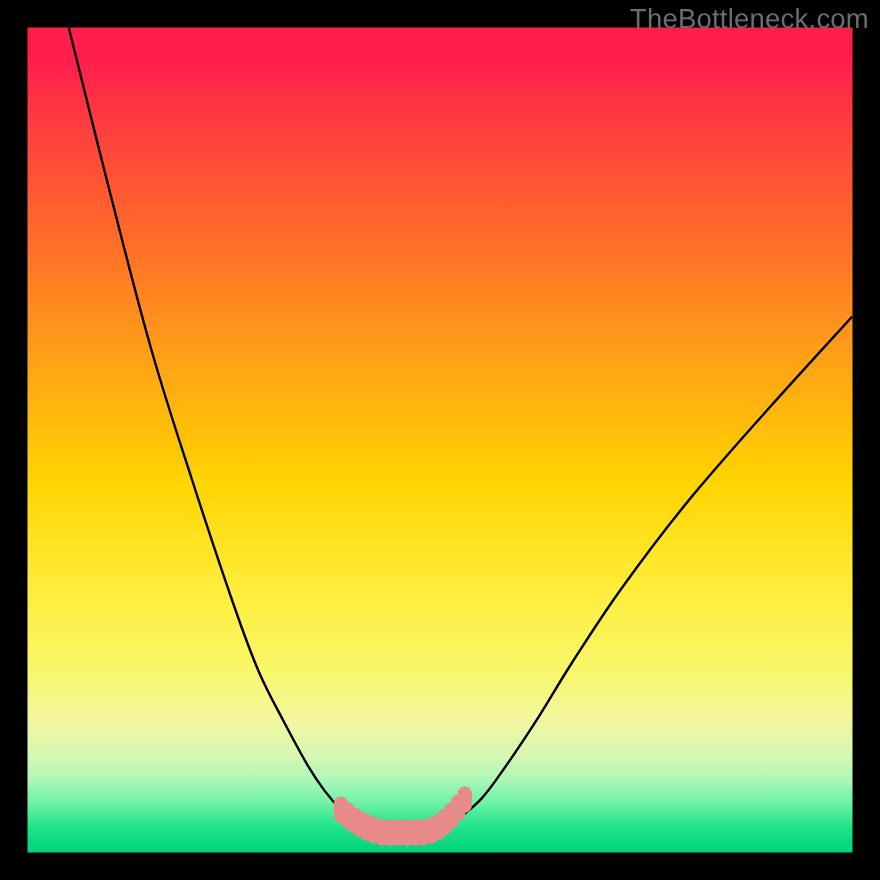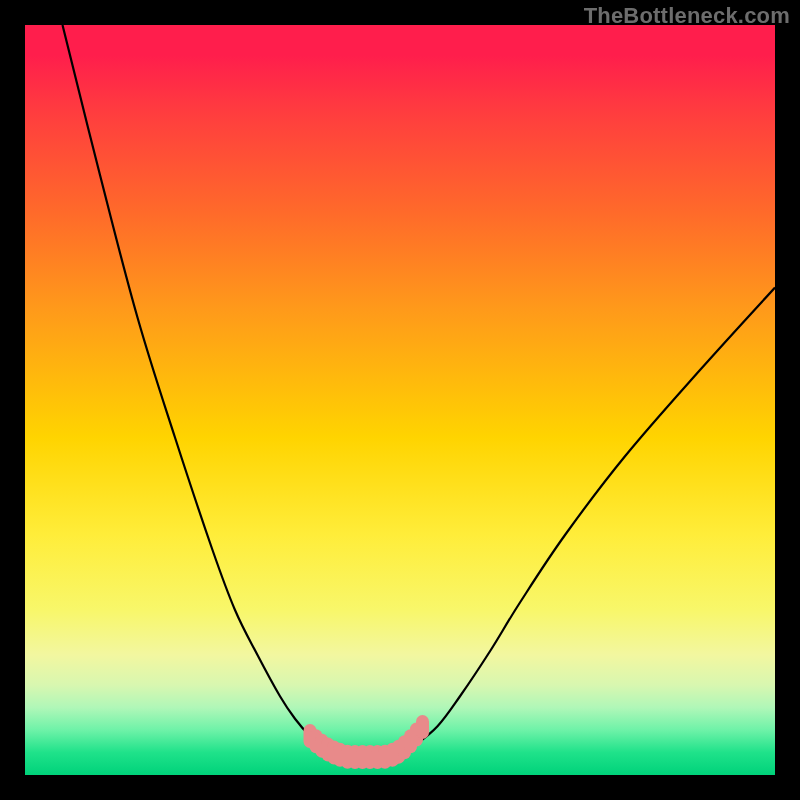--- a/index.html
+++ b/index.html
@@ -32,22 +32,22 @@
       #6ef2a8 94%,
       #1fe28a 97%,
       #00d27a 100%
     );
   }
   .watermark {
     position: absolute;
     top: 3px;
     right: 10px;
     color: #6d6d6d;
-    font-size: 22px;
-    font-weight: 700;
+    font-size: 25px;
+    font-weight: 400;
     letter-spacing: 0.2px;
     z-index: 5;
   }
   svg.plot {
     position: absolute;
     left: 0;
     top: 0;
     width: 750px;
     height: 750px;
   }

